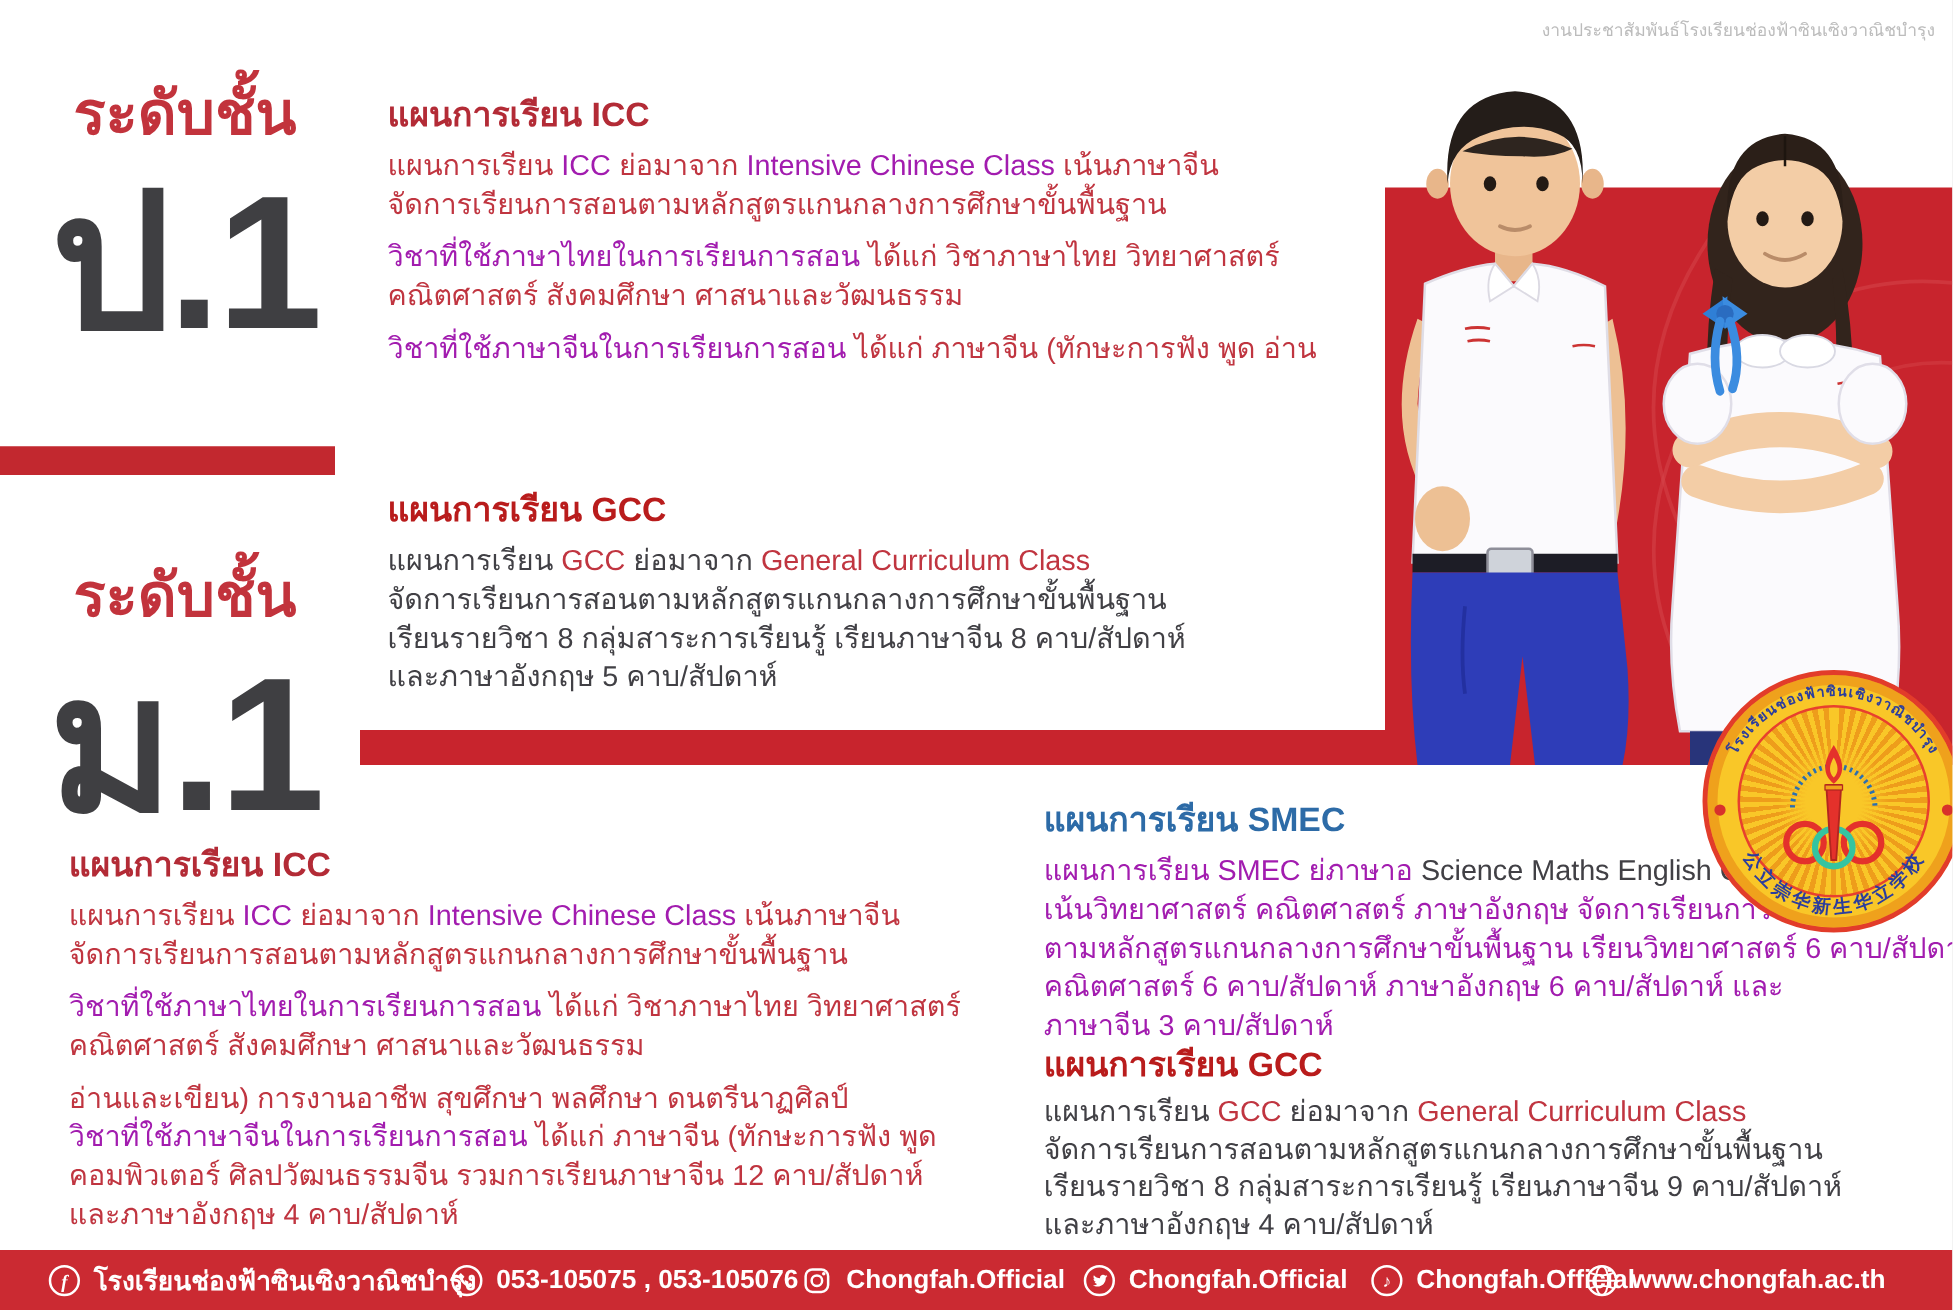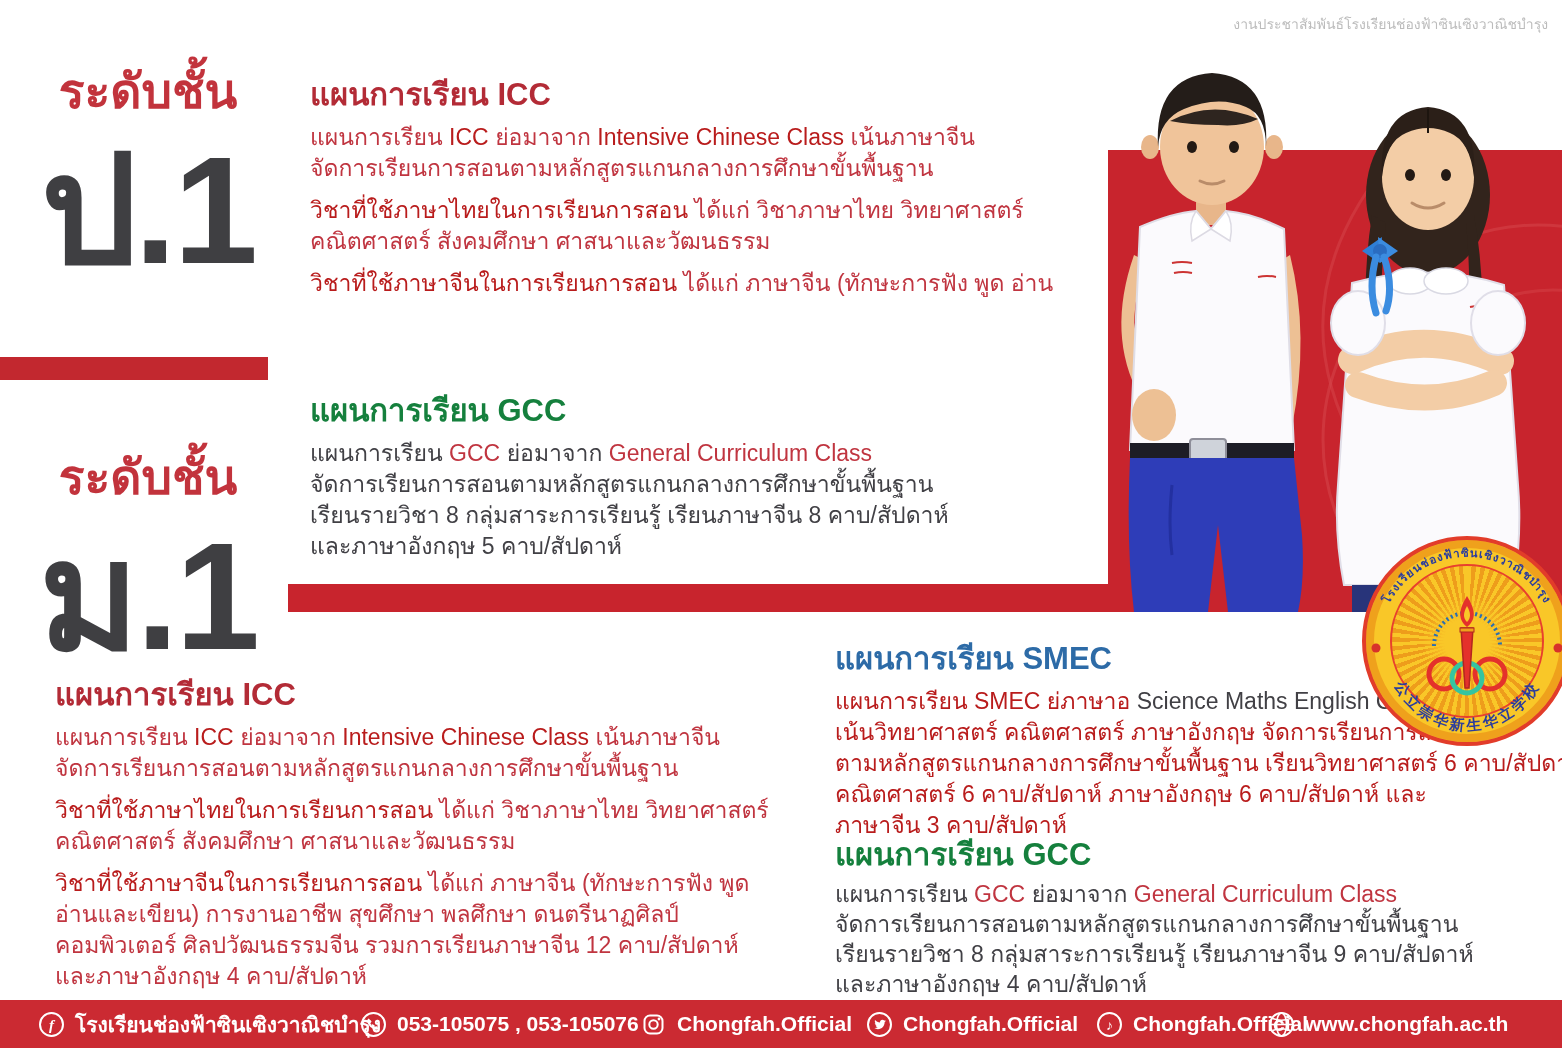--- a/index.html
+++ b/index.html
@@ -11,27 +11,27 @@
   .backdrop{position:absolute;left:1108px;top:150px;width:454px;height:462px;background:#c8242d;z-index:1;}
   .band{position:absolute;left:288px;top:584px;width:1274px;height:28px;background:#c8242d;z-index:1;}
   .leftbar{position:absolute;left:0;top:357px;width:268px;height:23px;background:#c2282f;z-index:1;}
   .students{position:absolute;left:1022px;top:55px;width:540px;height:557px;z-index:3;}
   
   .level{position:absolute;left:28px;width:240px;text-align:center;z-index:4;}
   .lvl-label{font-size:48px;font-weight:700;color:#c2333c;line-height:1.1;}
   .lvl-num{font-size:152px;font-weight:700;color:#3f3f42;line-height:1.02;letter-spacing:-3px;margin-top:14px;}
   
   .col{position:absolute;z-index:4;}
-  .col h2{font-size:31px;font-weight:700;margin:0 0 7px 0;line-height:1.25;}
-  .t-red{color:#b32b36}.t-dark{color:#15803d}.t-blue{color:#2d6ba7}
+  .col h2{font-size:27px;font-weight:700;margin:0 0 7px 0;line-height:1.25;}
+  .t-red{color:#b32b36}.t-dark{color:#b91c1c}.t-blue{color:#2d6ba7}
   .line{font-size:23px;line-height:31px;white-space:nowrap;color:#414045;}
   .para{margin-bottom:11px;}
   .mix span{margin-right:.28em}
   .mix span:last-child{margin-right:0}
-  .red{color:#c03540}.blue{color:#b91c1c}.dark{color:#414045}
+  .red{color:#c03540}.blue{color:#a21caf}.dark{color:#414045}
   
   .credit{position:absolute;top:13px;right:14px;font-size:14px;color:#bcbcbc;z-index:4;}
   
   .logo{position:absolute;left:1362px;top:536px;width:210px;height:210px;z-index:6;}
   .logo-base{position:absolute;inset:0;border-radius:50%;background:#f9c728;border:4px solid #e23c2a;box-shadow:inset 0 0 0 8px #efa11c;}
   .logo-rays{position:absolute;left:28px;top:28px;width:154px;height:154px;border-radius:50%;
     background:
       radial-gradient(circle,#f9c728 0 21%,rgba(249,199,40,0) 42%),
       repeating-conic-gradient(#f9c728 0deg 3.5deg,#ee9d1b 3.5deg 7deg);
     border:2px solid #e8402e;box-sizing:border-box;}
@@ -162,24 +162,24 @@
       </div>
       <div class="line red">จัดการเรียนการสอนตามหลักสูตรแกนกลางการศึกษาขั้นพื้นฐาน</div>
     </div>
     <div class="para">
       <div class="line mix">
         <span class="blue">วิชาที่ใช้ภาษาไทยในการเรียนการสอน</span><span class="red">ได้แก่ วิชาภาษาไทย วิทยาศาสตร์</span>
       </div>
       <div class="line red">คณิตศาสตร์ สังคมศึกษา ศาสนาและวัฒนธรรม</div>
     </div>
     <div class="para">
+      <div class="line red">อ่านและเขียน) การงานอาชีพ สุขศึกษา พลศึกษา ดนตรีนาฏศิลป์</div>
       <div class="line mix">
         <span class="blue">วิชาที่ใช้ภาษาจีนในการเรียนการสอน</span><span class="red">ได้แก่ ภาษาจีน (ทักษะการฟัง พูด</span>
       </div>
-      <div class="line red">อ่านและเขียน) การงานอาชีพ สุขศึกษา พลศึกษา ดนตรีนาฏศิลป์</div>
       <div class="line red">คอมพิวเตอร์ ศิลปวัฒนธรรมจีน รวมการเรียนภาษาจีน 12 คาบ/สัปดาห์</div>
       <div class="line red">และภาษาอังกฤษ 4 คาบ/สัปดาห์</div>
     </div>
   </section>
 
   <section class="col" style="left:835px;top:640px;">
     <h2 class="t-blue">แผนการเรียน SMEC</h2>
     <div class="para">
       <div class="line mix">
         <span class="blue">แผนการเรียน SMEC ย่ภาษาอ</span><span class="dark">Science Maths English Class</span>

